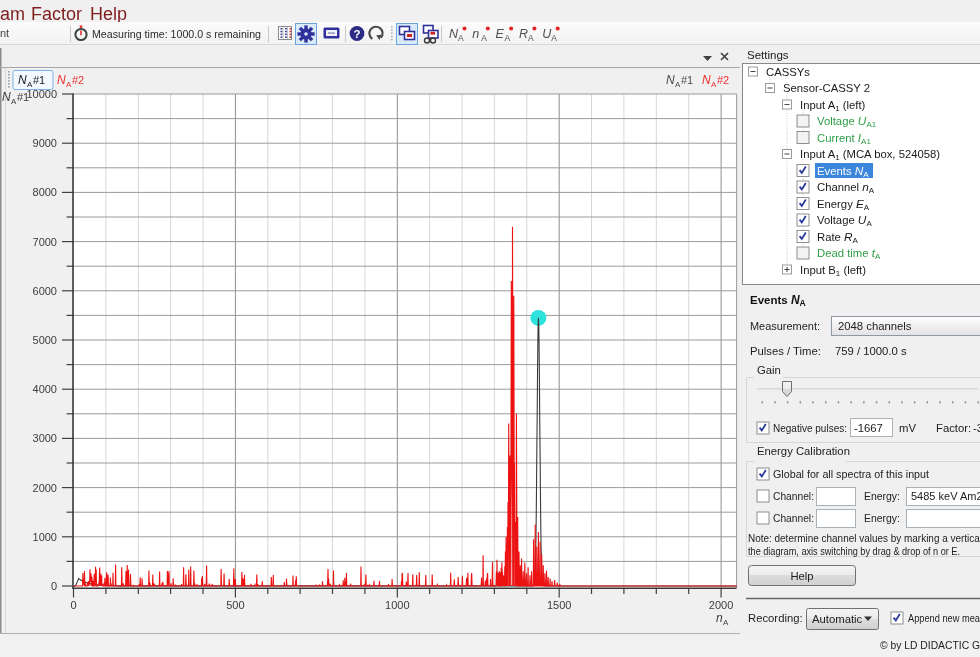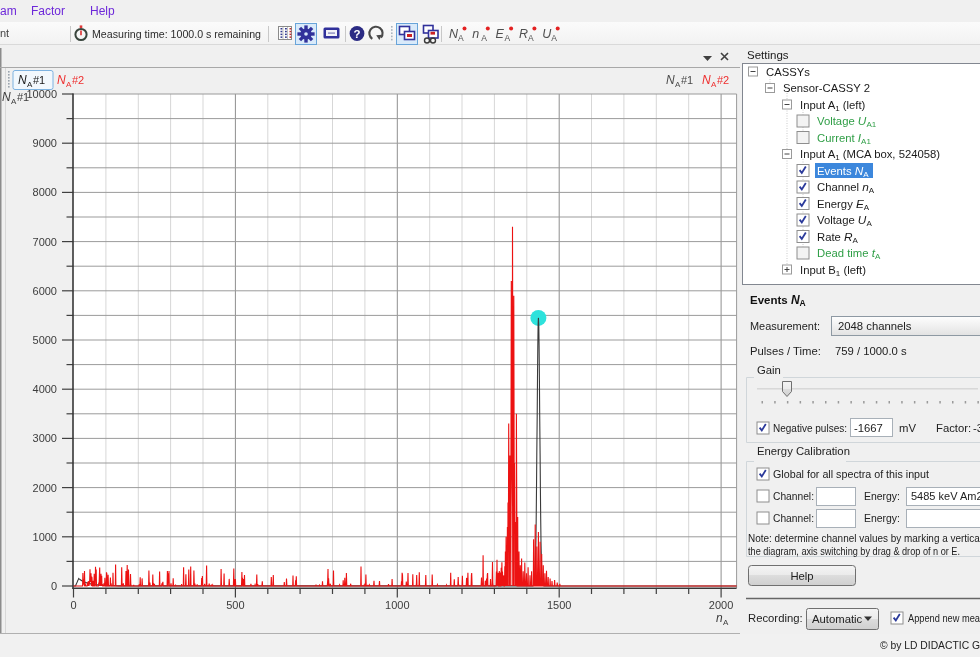--- a/index.html
+++ b/index.html
@@ -1,17 +1,17 @@
 <!DOCTYPE html>
 <html><head><meta charset="utf-8"><style>
 * { margin:0; padding:0; box-sizing:border-box; }
 html,body { width:980px; height:657px; overflow:hidden; background:#f0f0f0;
   font-family:"Liberation Sans", sans-serif; position:relative; }
 #menubar { position:absolute; left:0; top:0; width:980px; height:22px; background:#f0f0f0; }
-#menubar span { position:absolute; top:4px; font-size:12px; color:#6d28d9; }
+#menubar span { position:absolute; top:4px; font-size:18px; color:#7f1d1d; }
 #toolbar { position:absolute; left:0; top:22px; width:980px; height:23px;
   background:linear-gradient(#fbfbfb,#f2f2f2); border-bottom:1px solid #d9d9d9; }
 #statusbar { position:absolute; left:0; top:634px; width:980px; height:23px; background:#f1f1f1; }
 </style></head>
 <body>
 <div id="menubar">
   <span style="left:0px">am</span>
   <span style="left:31px">Factor</span>
   <span style="left:90px">Help</span>
 </div>

